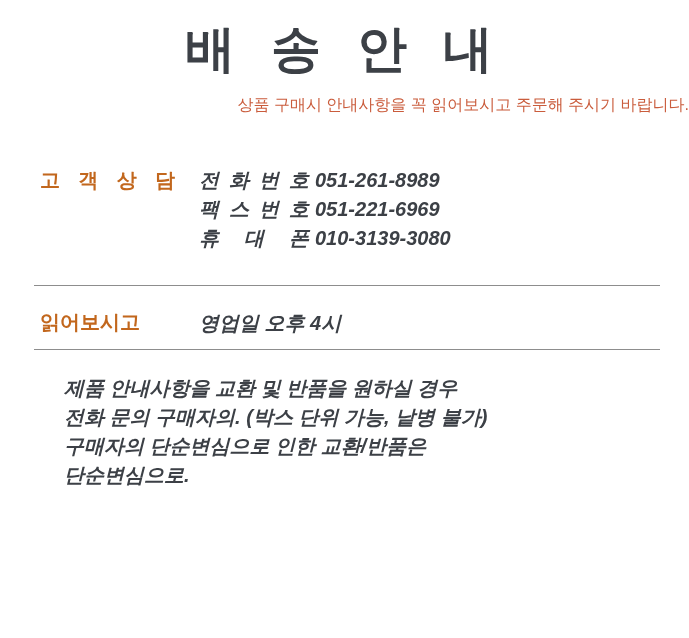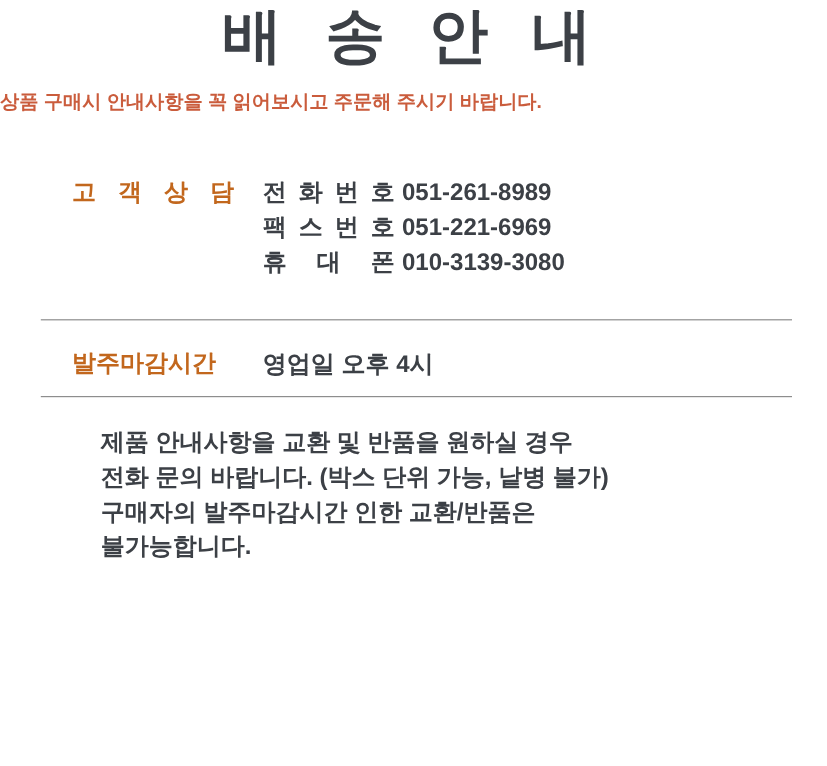--- a/index.html
+++ b/index.html
@@ -12,56 +12,56 @@
   * { margin: 0; padding: 0; box-sizing: border-box; }
   html, body { background: var(--bg); }
   body {
     width: 689px;
     height: 638px;
     overflow: hidden;
     font-family: "Liberation Sans", sans-serif;
     color: var(--text);
   }
   .page-title {
-    margin-top: 1px;
+    margin-top: 20px;
     text-align: center;
     font-size: 50px;
     font-weight: 700;
     line-height: 58px;
     letter-spacing: 11px;
     white-space: nowrap;
     color: var(--text);
   }
   .page-subtitle {
     margin-top: 17px;
-    text-align: left;
+    text-align: right;
     font-size: 16px;
-    font-weight: 700;
+    font-weight: 400;
     line-height: 19px;
     color: var(--subtitle);
     white-space: nowrap;
   }
   .sections { margin-top: 52px; }
   .section {
     display: flex;
     align-items: flex-start;
-    padding-left: 60px;
+    padding-left: 40px;
     font-size: 20px;
     font-weight: 700;
     line-height: 29px;
   }
   .section-label {
     flex: 0 0 135px;
     width: 135px;
     color: var(--accent);
     text-align: justify;
     text-align-last: justify;
   }
   .section-content { margin-left: 24px; flex: 1 1 auto; min-width: 0; }
-  .row { white-space: nowrap; }
+  .row { white-space: nowrap; font-style: italic; }
   .row.spacer { height: 29px; }
   .sub-label {
     display: inline-block;
     width: 110px;
     text-align: justify;
     text-align-last: justify;
     vertical-align: top;
   }
   .sub-value { margin-left: 6px; }
   .divider {
@@ -95,30 +95,30 @@
       <div class="row">
         <span class="sub-label">휴 대 폰</span><span class="sub-value">010-3139-3080</span>
       </div>
       <div class="row spacer"></div>
     </div>
   </div>
 
   <hr class="divider divider-1">
 
   <div class="section section-order-deadline">
-    <div class="section-label">발주마감시간</div>
+    <div class="section-label">읽어보시고</div>
     <div class="section-content">
       <div class="row">영업일 오후 4시</div>
     </div>
   </div>
 
   <hr class="divider divider-2">
 
   <div class="section section-exchange-return">
     <div class="section-content">
       <div class="row">제품 안내사항을 교환 및 반품을 원하실 경우</div>
-      <div class="row">전화 문의 바랍니다. (박스 단위 가능, 낱병 불가)</div>
-      <div class="row">구매자의 발주마감시간 인한 교환/반품은</div>
-      <div class="row">불가능합니다.</div>
+      <div class="row">전화 문의 구매자의. (박스 단위 가능, 낱병 불가)</div>
+      <div class="row">구매자의 단순변심으로 인한 교환/반품은</div>
+      <div class="row">단순변심으로.</div>
     </div>
   </div>
 
 </div>
 
 </body></html>

